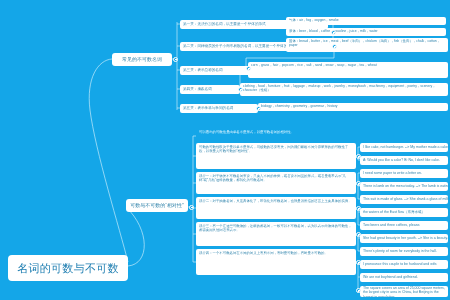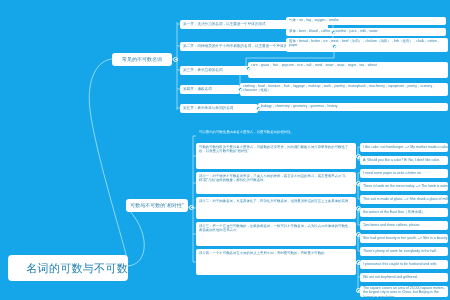--- a/index.html
+++ b/index.html
@@ -22,21 +22,21 @@
     display:flex;
     align-items:center;
     line-height:1.15;
     overflow:hidden;
     white-space:nowrap;
   }
 
   
   #root{
     left:8px;top:255px;width:120px;height:26px;
-    justify-content:flex-end;
+    justify-content:center;
     font-size:11px;color:#1b7cb0;
     border-radius:4px;
     letter-spacing:.3px;
   }
   
   .topic{
     font-size:5px;
     padding:0 5px;
     color:#2a7fa8;
     justify-content:center;

